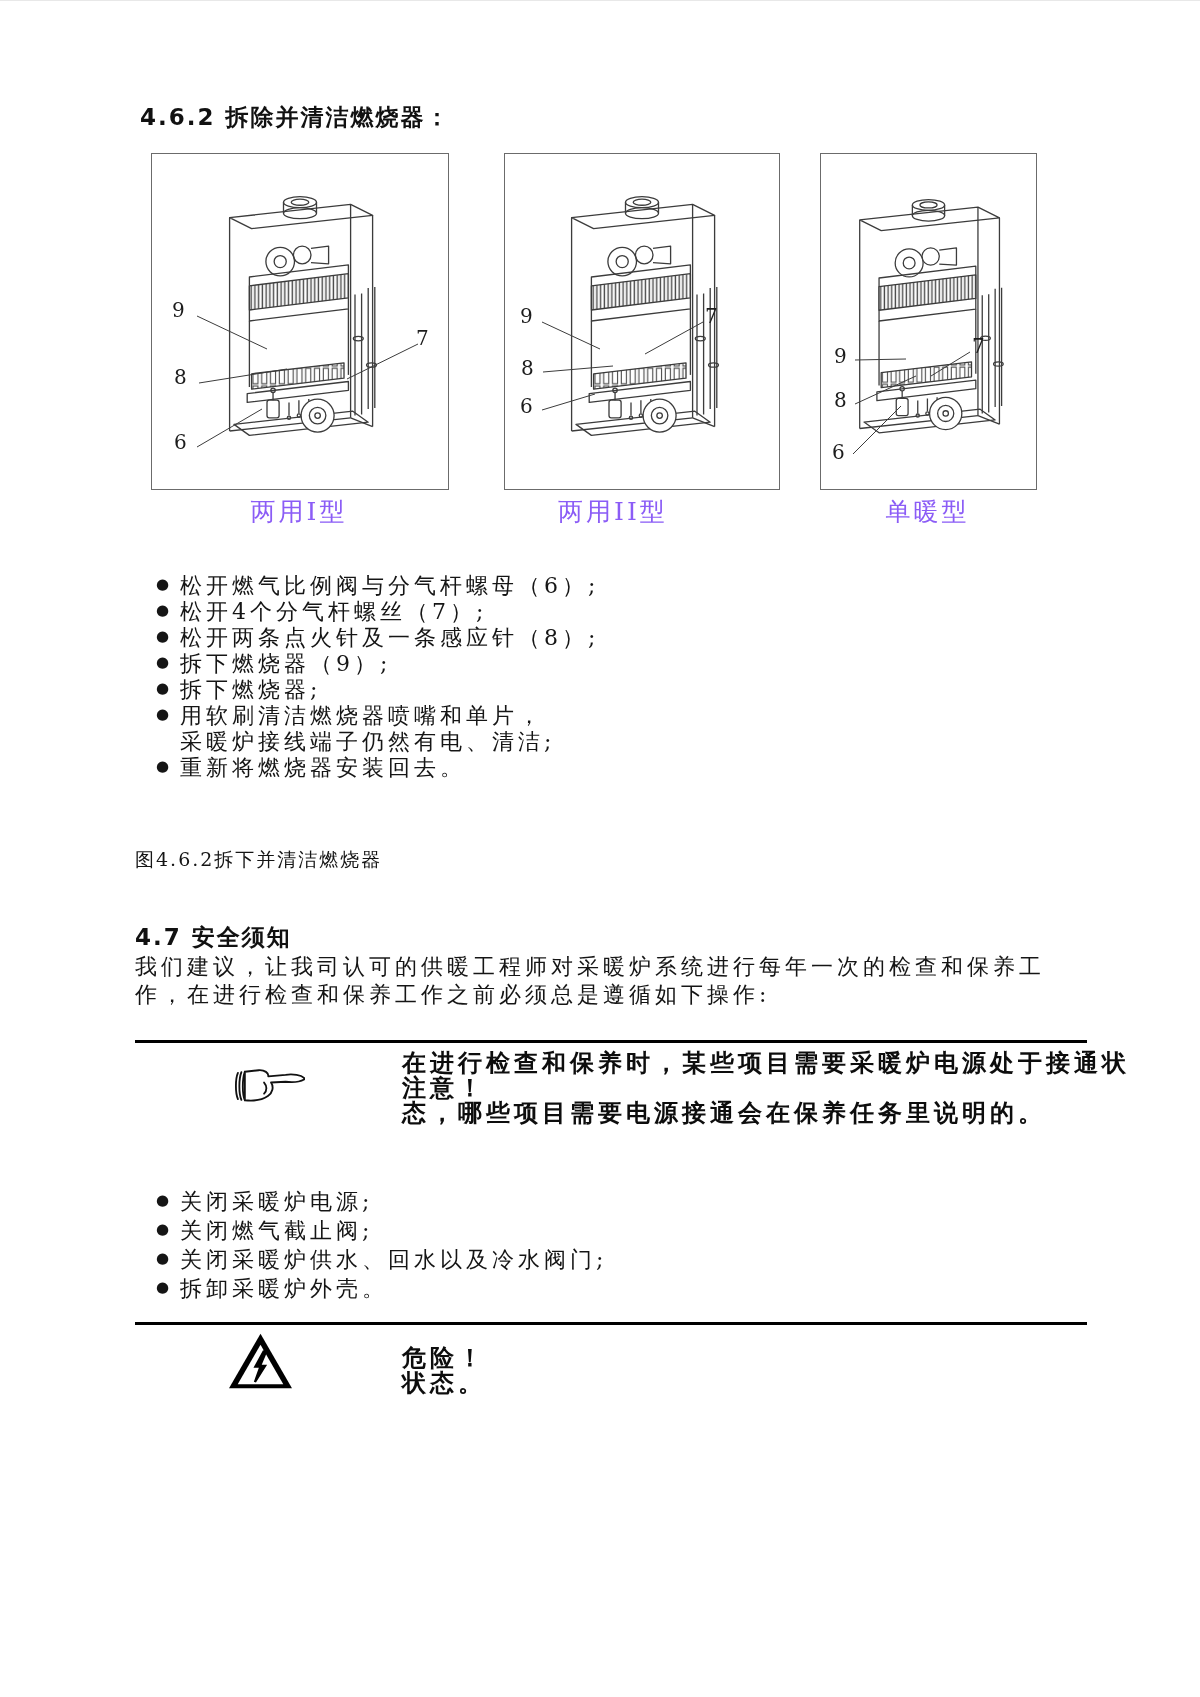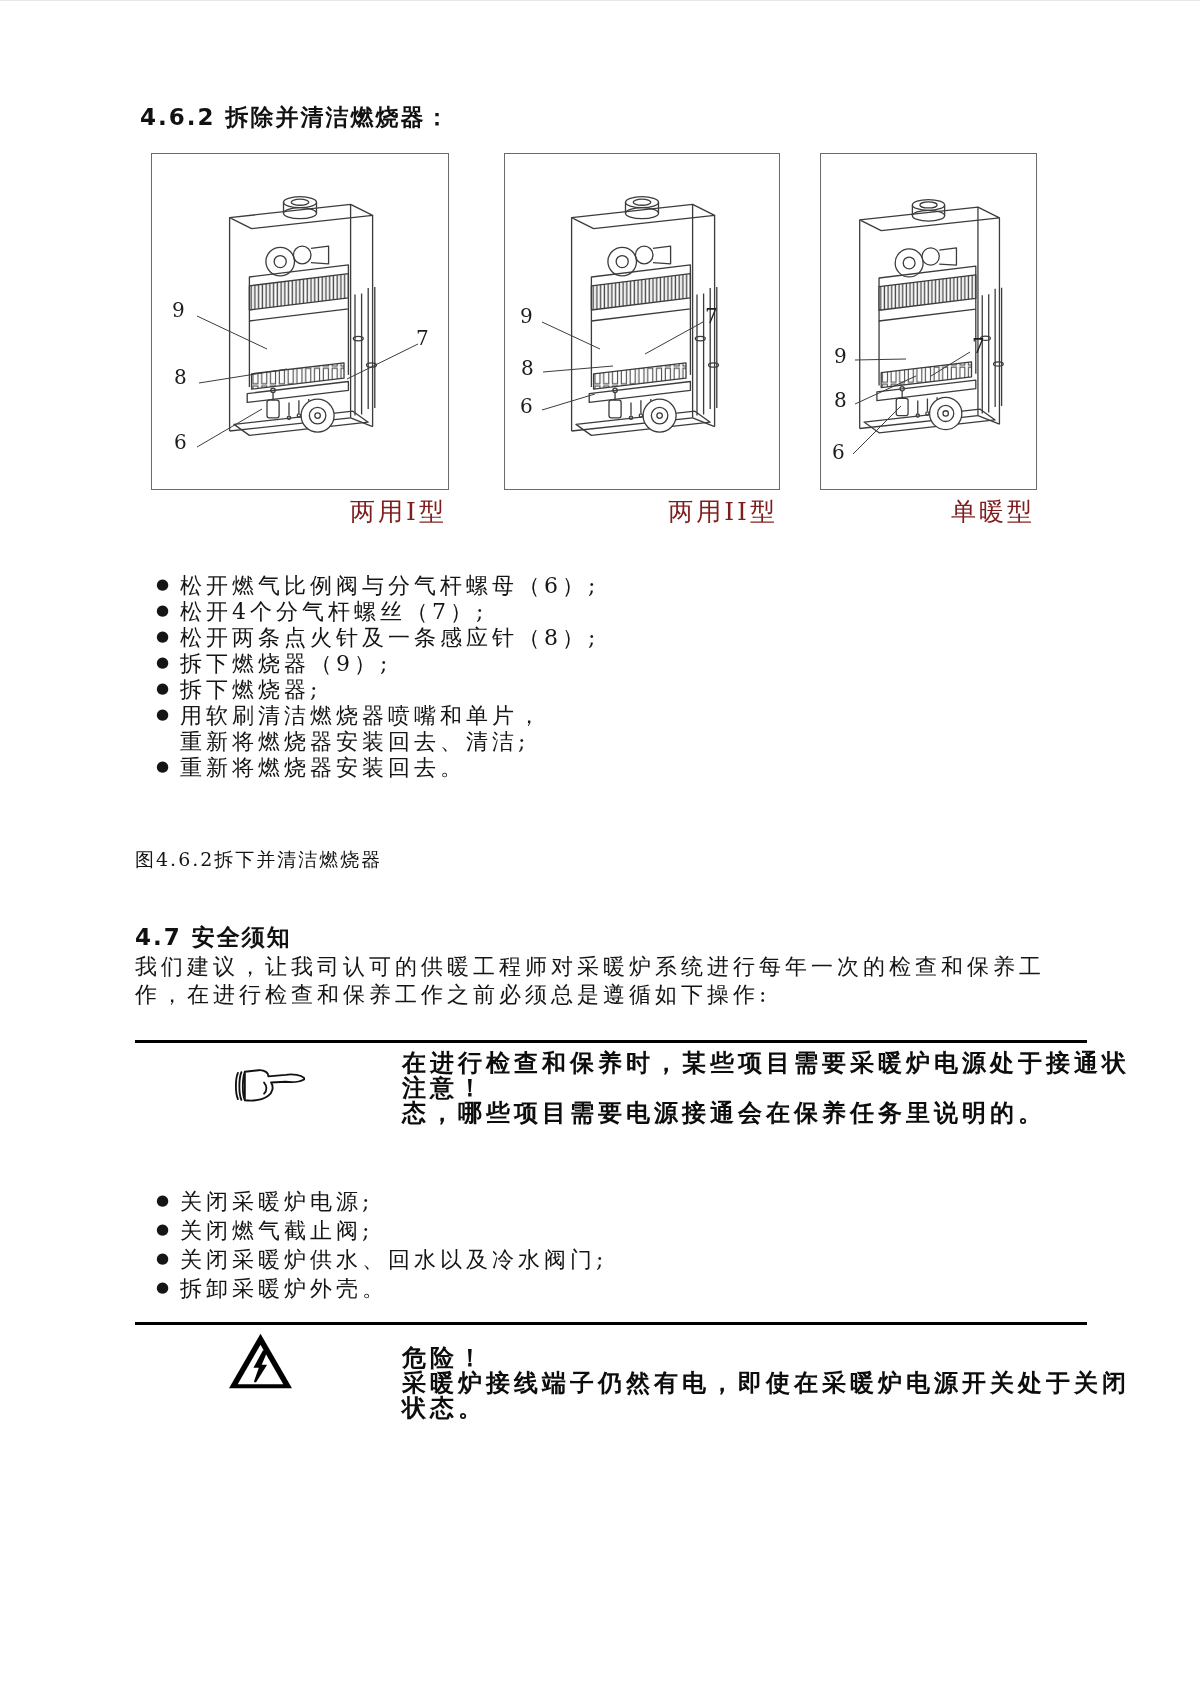--- a/index.html
+++ b/index.html
@@ -14,22 +14,22 @@
          font-family:"DejaVu Sans","Liberation Sans",sans-serif;white-space:nowrap;}
   
   .kai{font-family:"DejaVu Serif","Liberation Serif",serif;}
   
   .panel{position:absolute;top:152px;height:335px;margin:0;border:1px solid #6b6b6b;background:#fff;}
   .art{position:absolute;left:0;top:2px;width:100%;height:330px;}
   .leaders{position:absolute;left:0;top:0;width:100%;height:100%;}
   .leaders line{stroke:#3c3c3c;stroke-width:1;}
   .num{position:absolute;font-family:"DejaVu Serif","Liberation Serif",serif;
        font-size:20px;color:#1c1c1c;line-height:1;}
-  .fig-caption{position:absolute;top:494px;text-align:right;font-size:25px;letter-spacing:3px;
-       color:#7f1d1d;white-space:nowrap;}
+  .fig-caption{position:absolute;top:494px;text-align:center;font-size:25px;letter-spacing:3px;
+       color:#8b5cf6;white-space:nowrap;}
   
   .steps{position:absolute;left:156px;top:570px;}
   .steps2{position:absolute;left:156px;top:1186px;}
   .step{display:flex;align-items:flex-start;height:26px;font-size:22px;letter-spacing:4px;
         color:#151515;white-space:nowrap;}
   .steps2 .step{height:29px;}
   .dot{width:24px;flex:none;font-size:15px;letter-spacing:0;padding-top:4px;
        font-family:"DejaVu Sans",sans-serif;}
   .step.cont .dot{visibility:hidden;}
   
@@ -158,21 +158,21 @@
       <line x1="32" y1="300" x2="80" y2="252"></line>
       <line x1="149" y1="198" x2="110" y2="222"></line>
     </svg>
     <span class="num" style="left:13px;top:192px">9</span>
     <span class="num" style="left:13px;top:236px">8</span>
     <span class="num" style="left:11px;top:288px">6</span>
     <span class="num" style="left:151px;top:182px">7</span>
   </figure>
 
   <div class="fig-caption kai" style="left:151px;width:296px">两用I型</div>
-  <div class="fig-caption kai" style="left:504px;width:274px">两用II型</div>
+  <div class="fig-caption kai" style="left:476px;width:274px">两用II型</div>
   <div class="fig-caption kai" style="left:820px;width:215px">单暖型</div>
 
   <div class="steps kai">
     <div class="step">
         <span class="dot">●</span>
         <span>松开燃气比例阀与分气杆螺母（6）;</span>
       </div>
     <div class="step">
         <span class="dot">●</span>
         <span>松开4个分气杆螺丝（7）;</span>
@@ -188,21 +188,21 @@
     <div class="step">
         <span class="dot">●</span>
         <span>拆下燃烧器;</span>
       </div>
     <div class="step">
         <span class="dot">●</span>
         <span>用软刷清洁燃烧器喷嘴和单片，</span>
       </div>
     <div class="step cont">
         <span class="dot"></span>
-        <span>重新将燃烧器安装回去、清洁;</span>
+        <span>采暖炉接线端子仍然有电、清洁;</span>
       </div>
     <div class="step">
         <span class="dot">●</span>
         <span>重新将燃烧器安装回去。</span>
       </div>
   </div>
 
   <div class="figcap kai">图4.6.2拆下并清洁燃烧器</div>
 
   <h2 class="h-sec" style="left:135px;top:921px">4.7  安全须知</h2>
@@ -249,17 +249,16 @@
   <div class="rule" style="top:1321px"></div>
   <div class="icon-wrap" style="left:227px;top:1331px;width:67px;height:58px">
     <svg viewBox="0 0 80 70">
       <path d="M40,2 L78,68 L2,68 Z" fill="#000"></path>
       <path d="M40,15.5 L67.5,63 L12.5,63 Z" fill="#ffffff"></path>
       <path d="M43,22 L31.5,43 L38,43 L32,60 L34.5,61 L48,39.5 L41.5,39.5 L48.5,23 Z" fill="#000"></path>
     </svg>
   </div>
   <div class="alert" style="top:1345px">
     <div>危险！</div>
-    <div>采暖炉接线端子仍然有电，即使在采暖炉电源开关处于关闭</div>
     <div>状态。</div>
   </div>
 
 </div>
 
 </body></html>

